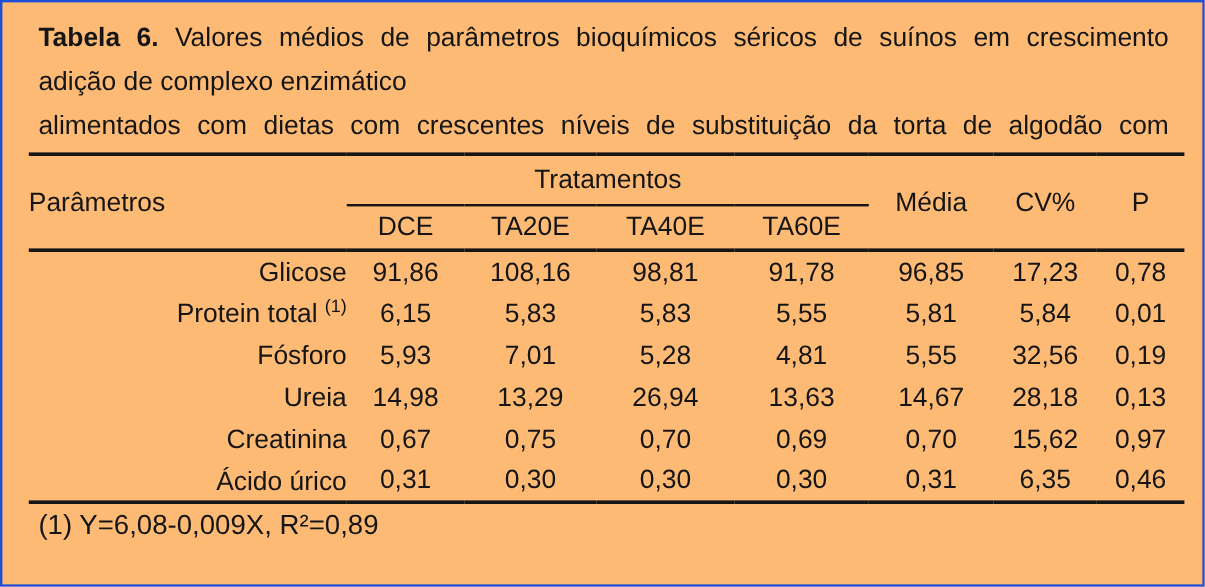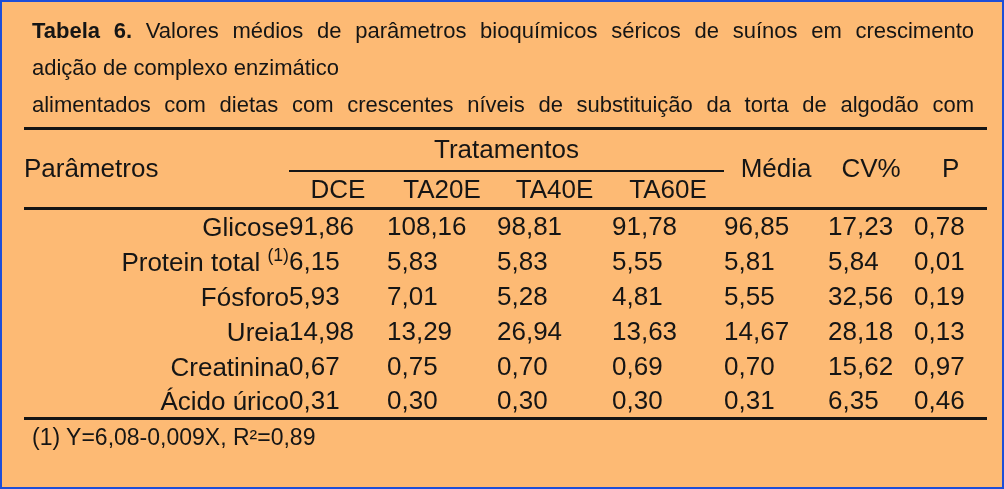--- a/index.html
+++ b/index.html
@@ -19,31 +19,31 @@
   .caption b { font-weight: bold; }
 
   table.data {
     border-collapse: collapse;
     table-layout: fixed;
     width: 963px;
     margin-left: -8px;
     margin-top: 4px;
     border-top: 3px solid #151515;
     border-bottom: 3px solid #151515;
-    font-size: 26px;
+    font-size: 22px;
     color: #151515;
   }
   table.data th { font-weight: normal; padding: 0; }
   tr.hrow1 { height: 42px; }
   tr.hrow2 { height: 38px; }
   thead { border-bottom: 3px solid #151515; }
   .th-param { text-align: left; padding-left: 8px; vertical-align: middle; }
   .th-group { text-align: center; vertical-align: middle; border-bottom: 2px solid #151515; }
   .th-treat, .th-stat { text-align: center; vertical-align: middle; }
-  tbody td { height: 35px; vertical-align: middle; padding: 0; }
+  tbody td { height: 35px; vertical-align: middle; text-align: center; padding: 0; }
   tbody td.label { text-align: right; padding-left: 8px; }
   sup { font-size: 68%; }
   .footnotes { font-size: 23px; line-height: 28px; margin-top: 3px; }
 </style>
 </head>
 <body>
 
 <div class="page">
 
   <div class="caption">

